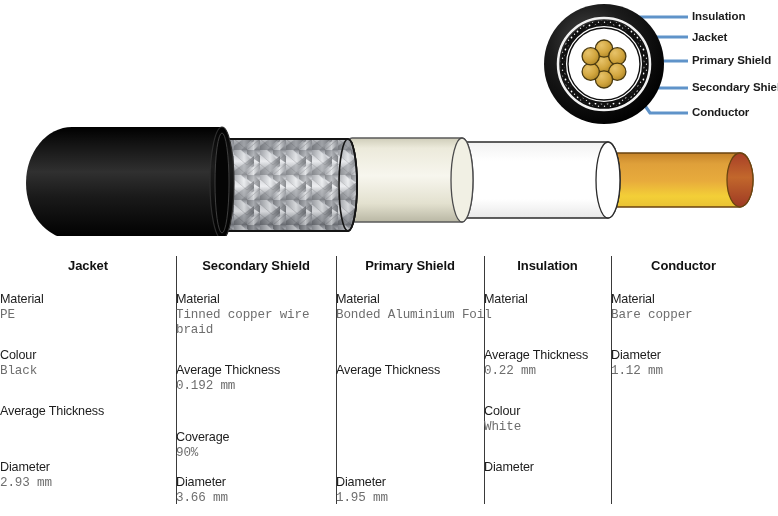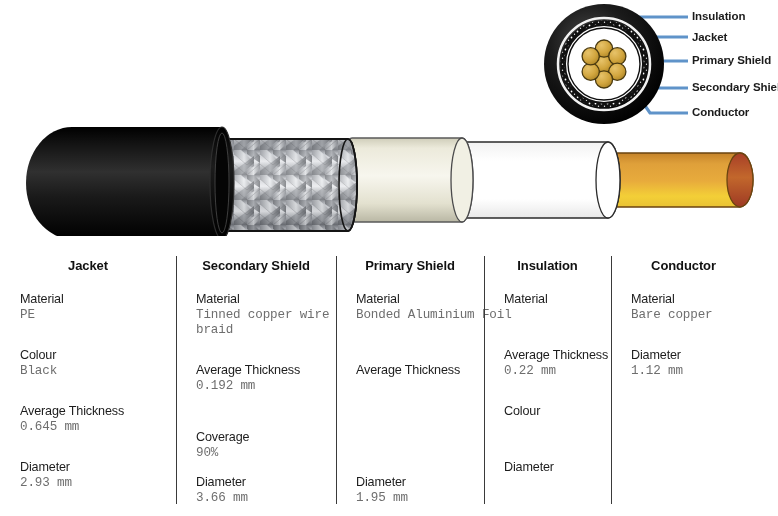--- a/index.html
+++ b/index.html
@@ -82,21 +82,20 @@
   .spec-body {
     position: absolute;
     top: 44px;
     left: 0;
     width: 100%;
   }
   .spec-item {
     position: absolute;
     left: 0;
     width: 96%;
-    margin-left: 20px;
   }
   .spec-label {
     font-size: 12.6px;
     color: #1d1d1d;
     line-height: 15.5px;
     letter-spacing: -0.15px;
   }
   .spec-value {
     font-size: 12.6px;
     color: #6e6e6e;
@@ -287,21 +286,20 @@
       <div class="spec-item" style="top:0px;">
         <div class="spec-label">Material</div>
         <div class="spec-value">PE</div>
       </div>
       <div class="spec-item" style="top:56px;">
         <div class="spec-label">Colour</div>
         <div class="spec-value">Black</div>
       </div>
       <div class="spec-item" style="top:112px;">
         <div class="spec-label">Average Thickness</div>
-        <div class="spec-value">0.645 mm</div>
       </div>
       <div class="spec-item" style="top:168px;">
         <div class="spec-label">Diameter</div>
         <div class="spec-value">2.93 mm</div>
       </div>
     </div>
   </div>
 
   <div class="spec-col" style="left:176px; width:160px;">
     <div class="divider"></div>
@@ -350,20 +348,21 @@
     <div class="spec-body" style="padding-left:18px;">
       <div class="spec-item" style="top:0px;">
         <div class="spec-label">Material</div>
       </div>
       <div class="spec-item" style="top:56px;">
         <div class="spec-label">Average Thickness</div>
         <div class="spec-value">0.22 mm</div>
       </div>
       <div class="spec-item" style="top:112px;">
         <div class="spec-label">Colour</div>
+        <div class="spec-value">White</div>
       </div>
       <div class="spec-item" style="top:168px;">
         <div class="spec-label">Diameter</div>
       </div>
     </div>
   </div>
 
   <div class="spec-col" style="left:611px; width:167px;">
     <div class="divider"></div>
     <div class="col-title" style="width:145px;">Conductor</div>

